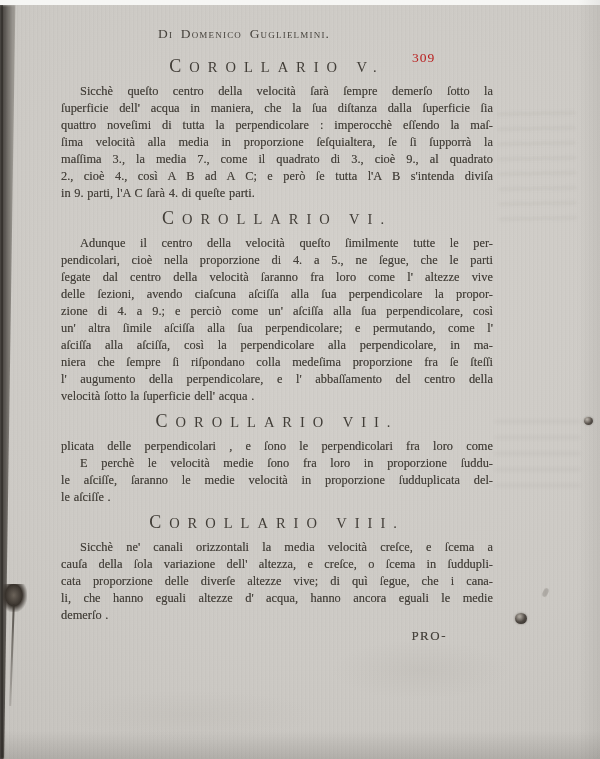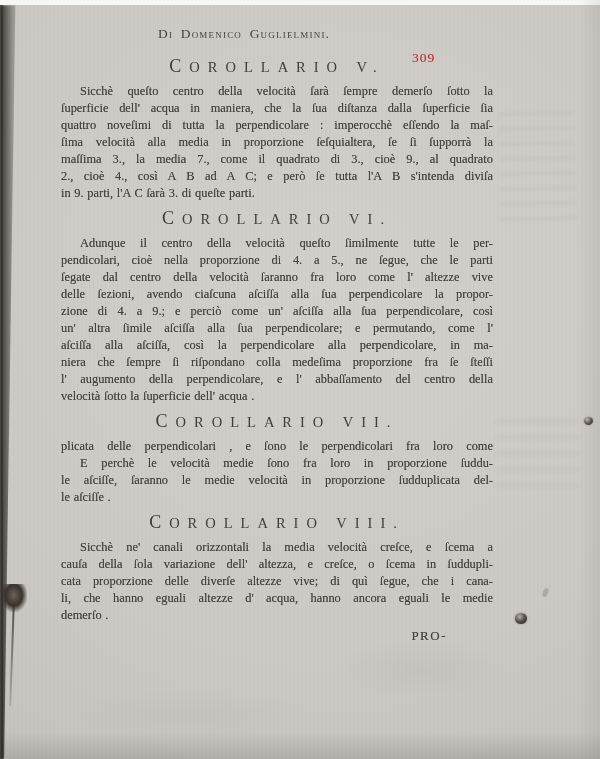--- a/index.html
+++ b/index.html
@@ -114,21 +114,21 @@
   <div class="text-col">
     <div class="section">
       <h2 class="section-heading">Corollario V.</h2>
       <div class="paragraph">
           <div class="tl first">Sicchè queſto centro della velocità ſarà ſempre demerſo ſotto la</div>
           <div class="tl">ſuperficie dell' acqua in maniera, che la ſua diſtanza dalla ſuperficie ſia</div>
           <div class="tl">quattro noveſimi di tutta la perpendicolare : imperocchè eſſendo la maſ-</div>
           <div class="tl">ſima velocità alla media in proporzione ſeſquialtera, ſe ſi ſupporrà la</div>
           <div class="tl">maſſima 3., la media 7., come il quadrato di 3., cioè 9., al quadrato</div>
           <div class="tl">2., cioè 4., così A B ad A C; e però ſe tutta l'A B s'intenda diviſa</div>
-          <div class="tl last">in 9. parti, l'A C ſarà 3. di queſte parti.</div>
+          <div class="tl last">in 9. parti, l'A C ſarà 4. di queſte parti.</div>
         </div>
     </div>
     <div class="section">
       <h2 class="section-heading">Corollario VI.</h2>
       <div class="paragraph">
           <div class="tl first">Adunque il centro della velocità queſto ſimilmente tutte le per-</div>
           <div class="tl">pendicolari, cioè nella proporzione di 4. a 5., ne ſegue, che le parti</div>
           <div class="tl">ſegate dal centro della velocità ſaranno fra loro come l' altezze vive</div>
           <div class="tl">delle ſezioni, avendo ciaſcuna aſciſſa alla ſua perpendicolare la propor-</div>
           <div class="tl">zione di 4. a 9.; e perciò come un' aſciſſa alla ſua perpendicolare, così</div>

